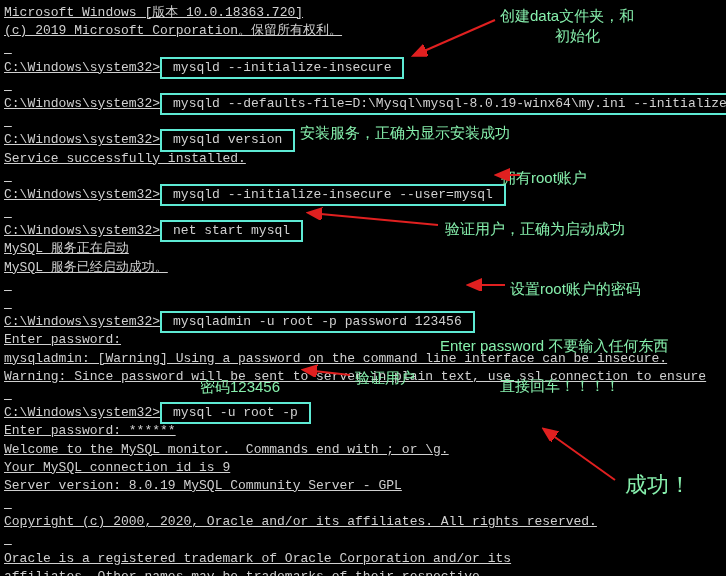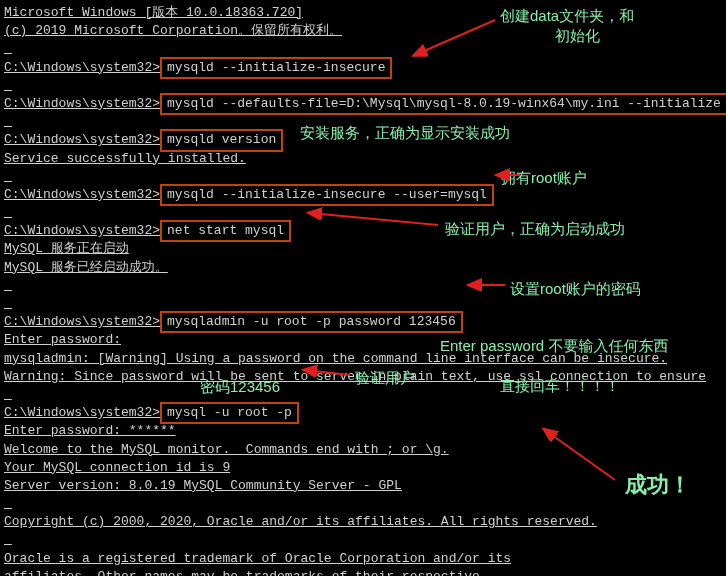--- a/index.html
+++ b/index.html
@@ -10,34 +10,34 @@
       font-size: 13px;
       line-height: 1.4;
       width: 726px;
       height: 576px;
       position: relative;
       overflow: hidden;
       padding: 4px;
     }
     .line { white-space: pre; position: relative; text-decoration: underline; }
     .box {
-      border: 2px solid #c2410c;
+      border: 2px solid #5eead4;
       display: inline-block;
-      padding: 0 5px;
+      padding: 0 11px;
       margin: -2px 0;
     }
     .annotation {
       position: absolute;
       color: #86efac;
       font-family: 'Microsoft YaHei', 'SimHei', sans-serif;
       font-size: 15px;
       font-weight: 500;
       white-space: nowrap;
     }
-    .big { font-size: 22px; font-weight: bold; }
+    .big { font-size: 22px; font-weight: normal; }
     .arrow {
       position: absolute;
       stroke: #e02020;
       stroke-width: 2;
       fill: none;
     }
     .arrow-head {
       fill: #e02020;
       stroke: #e02020;
     }

